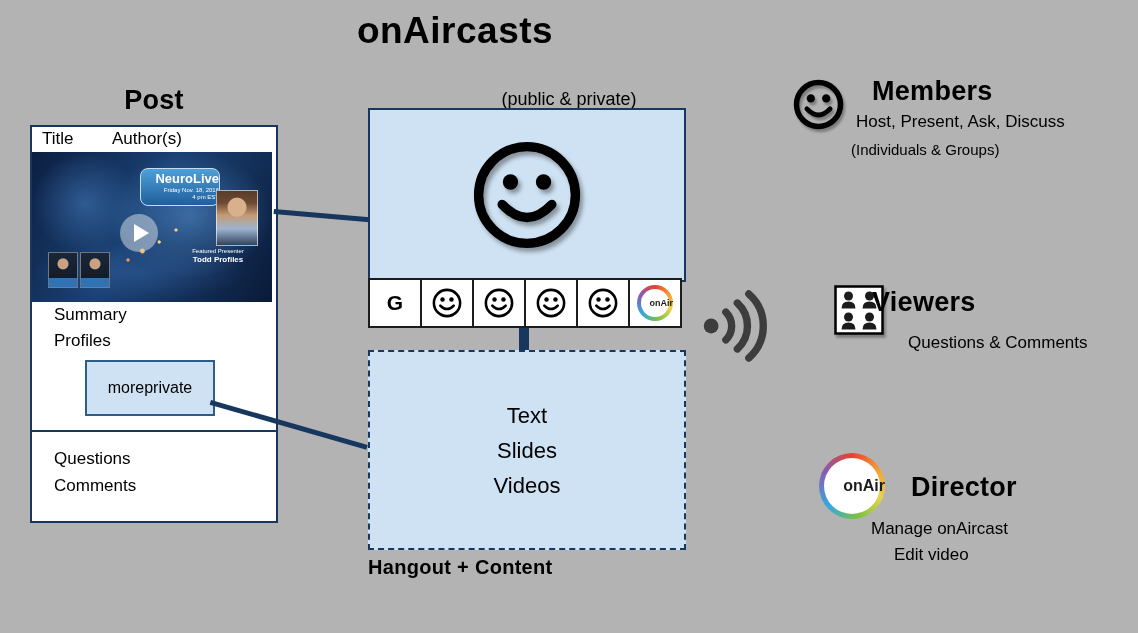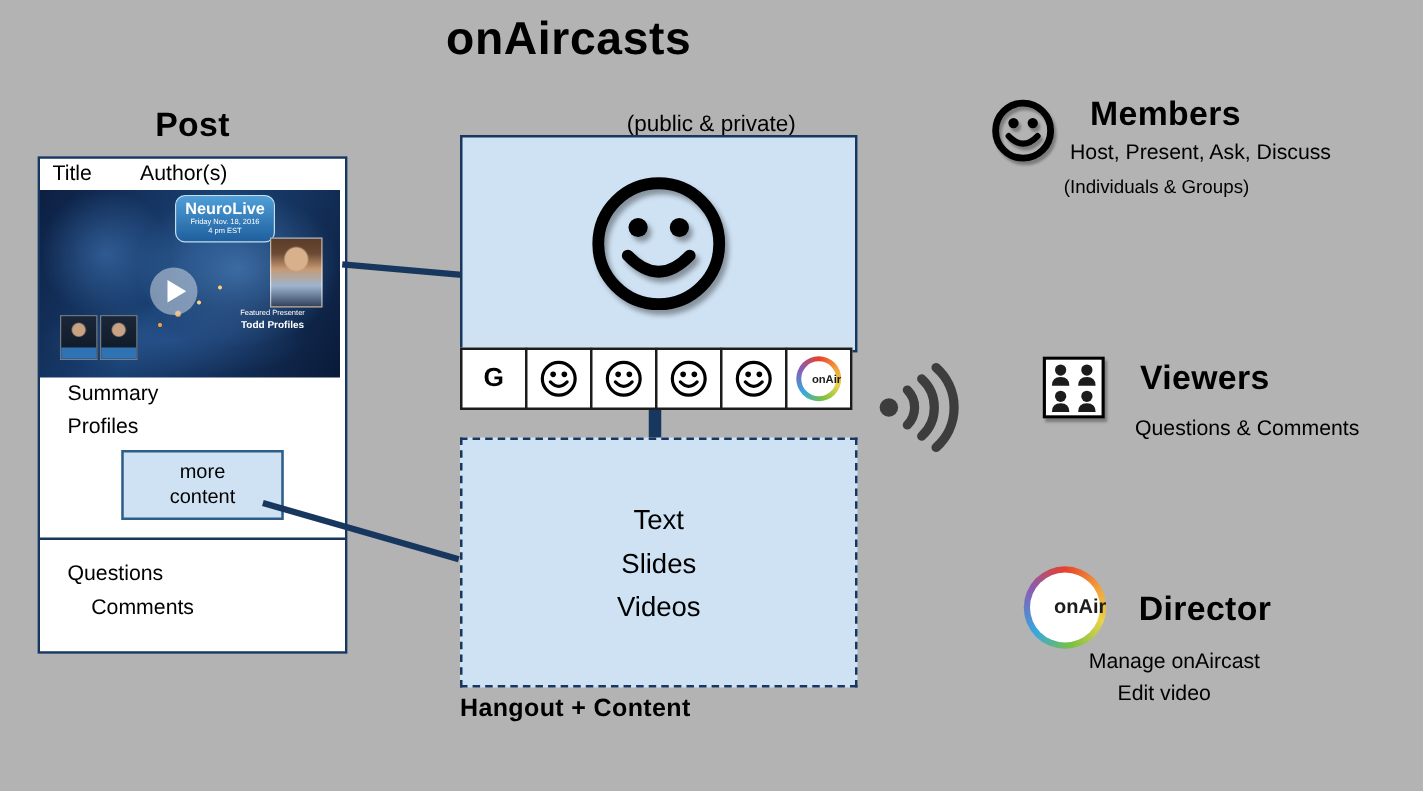--- a/index.html
+++ b/index.html
@@ -21,44 +21,44 @@
   .thumb{position:absolute;top:25px;left:0;width:240px;height:150px;overflow:hidden;
     background:
       radial-gradient(3px 3px at 46% 66%, #ffb45e 60%, transparent),
       radial-gradient(2px 2px at 53% 60%, #ffd28e 60%, transparent),
       radial-gradient(2px 2px at 40% 72%, #ff9d3e 60%, transparent),
       radial-gradient(2px 2px at 60% 52%, #ffc97e 60%, transparent),
       radial-gradient(closest-side at 66% 42%, rgba(90,150,215,.55), transparent),
       radial-gradient(closest-side at 22% 34%, rgba(80,140,210,.45), transparent),
       radial-gradient(closest-side at 45% 80%, rgba(60,110,180,.4), transparent),
       linear-gradient(120deg,#0c1f42 0%,#1a4173 45%,#0a1a38 100%);}
-  .neuro-badge{position:absolute;left:108px;top:4px;width:78px;height:36px;border-radius:8px;
-      background:linear-gradient(#4f9fd8,#1f5f9e);border:1px solid #bfe0f2;color:#fff;text-align:center;}
+  .neuro-badge{position:absolute;left:108px;top:16px;width:78px;height:36px;border-radius:8px;
+      background:linear-gradient(#4f9fd8,#1f5f9e);border:1px solid #bfe0f2;color:#fff;text-align:right;}
   .neuro-badge .b-title{font-size:13px;font-weight:bold;line-height:16px;margin-top:2px;}
   .neuro-badge .b-sub{font-size:6px;line-height:7px;}
   .play-btn{position:absolute;left:88px;top:62px;width:38px;height:38px;border-radius:50%;
       background:rgba(205,215,225,.55);display:flex;align-items:center;justify-content:center;}
   .play-tri{width:0;height:0;border-top:9px solid transparent;border-bottom:9px solid transparent;
       border-left:15px solid #fff;margin-left:4px;}
   .presenter-photo{position:absolute;left:184px;top:38px;width:40px;height:54px;border:1px solid rgba(255,255,255,.6);
       background:
         radial-gradient(circle at 50% 30%, #d9b08c 9px, transparent 10px),
         linear-gradient(180deg,#5a3c28 0%,#6b4a33 22%,#c59a74 45%,#9db4cf 70%,#32425c 100%);}
   .presenter-caption{position:absolute;left:148px;top:96px;width:76px;color:#fff;text-align:center;}
   .presenter-caption .p1{font-size:6px;line-height:7px;}
   .presenter-caption .p2{font-size:8px;font-weight:bold;line-height:9px;}
   .mini-photo{position:absolute;width:28px;height:34px;border:1px solid rgba(255,255,255,.4);
       background:
         radial-gradient(circle at 50% 32%, #c9a183 5px, transparent 6px),
         linear-gradient(#1a2738,#0e1826);}
   .mini-caption{position:absolute;left:0;right:0;bottom:0;height:9px;background:#2f73b5;}
   .post-line{position:absolute;left:22px;font-size:17px;}
   .more-box{position:absolute;left:53px;top:233px;width:126px;height:52px;background:#cfe2f3;
-      border:2px solid #2e5d8a;display:flex;flex-direction:column;align-items:center;justify-content:center;
-      font-size:16px;line-height:20px;margin-left:12px;}
+      border:2px solid #2e5d8a;display:flex;flex-direction:row;align-items:center;justify-content:center;
+      font-size:16px;line-height:20px;}
   .post-divider{position:absolute;left:0;right:0;top:303px;border-top:2px solid #17375e;}
 
   
   .line{background:#17375e;}
   .conn-post{left:274px;top:209px;width:96px;height:5px;transform:rotate(5deg);transform-origin:left top;}
   .conn-more{left:211px;top:400px;width:163px;height:5px;transform:rotate(16deg);transform-origin:left top;}
   .conn-strip{left:519px;top:326px;width:10px;height:26px;}
 
   
   .hangout-box{left:368px;top:108px;width:314px;height:170px;background:#cfe2f3;border:2px solid #17375e;
@@ -124,25 +124,25 @@
         <div class="mini-caption"></div>
       </div>
       <div class="mini-photo" style="left:48px;top:100px;">
         <div class="mini-caption"></div>
       </div>
     </div>
     <div class="post-line" style="top:178px;">Summary</div>
     <div class="post-line" style="top:204px;">Profiles</div>
     <div class="more-box">
       <div>more</div>
-      <div>content</div>
+      <div>private</div>
     </div>
     <div class="post-divider"></div>
     <div class="post-line" style="top:322px;">Questions</div>
-    <div class="post-line" style="top:349px;margin-left:19px;">Comments</div>
+    <div class="post-line" style="top:349px;">Comments</div>
   </div>
 
   <div class="abs line conn-post"></div>
   <div class="abs line conn-more"></div>
   <div class="abs line conn-strip"></div>
 
   <div class="abs hangout-box">
     <svg class="smiley-big" viewBox="0 0 100 100">
       <circle cx="50" cy="50" r="41" fill="none" stroke="#000" stroke-width="8"></circle>
       <circle cx="36" cy="39" r="6.5" fill="#000"></circle>
@@ -224,21 +224,21 @@
       <circle cx="29" cy="22" r="9"></circle>
         <path d="M15 47 Q15 33 29 33 Q43 33 43 47 Z"></path>
       <circle cx="71" cy="22" r="9"></circle>
         <path d="M57 47 Q57 33 71 33 Q85 33 85 47 Z"></path>
       <circle cx="29" cy="64" r="9"></circle>
         <path d="M15 89 Q15 75 29 75 Q43 75 43 89 Z"></path>
       <circle cx="71" cy="64" r="9"></circle>
         <path d="M57 89 Q57 75 71 75 Q85 75 85 89 Z"></path>
     </g>
   </svg>
-  <div class="abs section-heading" style="left:912px;top:287px;">Viewers</div>
+  <div class="abs section-heading" style="left:872px;top:287px;">Viewers</div>
   <div class="abs side-text" style="left:893px;top:333px;margin-left:15px;">Questions &amp; Comments</div>
 
   <div class="abs onair onair-big" style="left:819px;top:453px;">
     <span>onAir</span>
   </div>
   <div class="abs section-heading" style="left:911px;top:472px;">Director</div>
   <div class="abs side-text" style="left:871px;top:519px;">Manage onAircast</div>
   <div class="abs side-text" style="left:894px;top:545px;">Edit video</div>
 
 </div>

